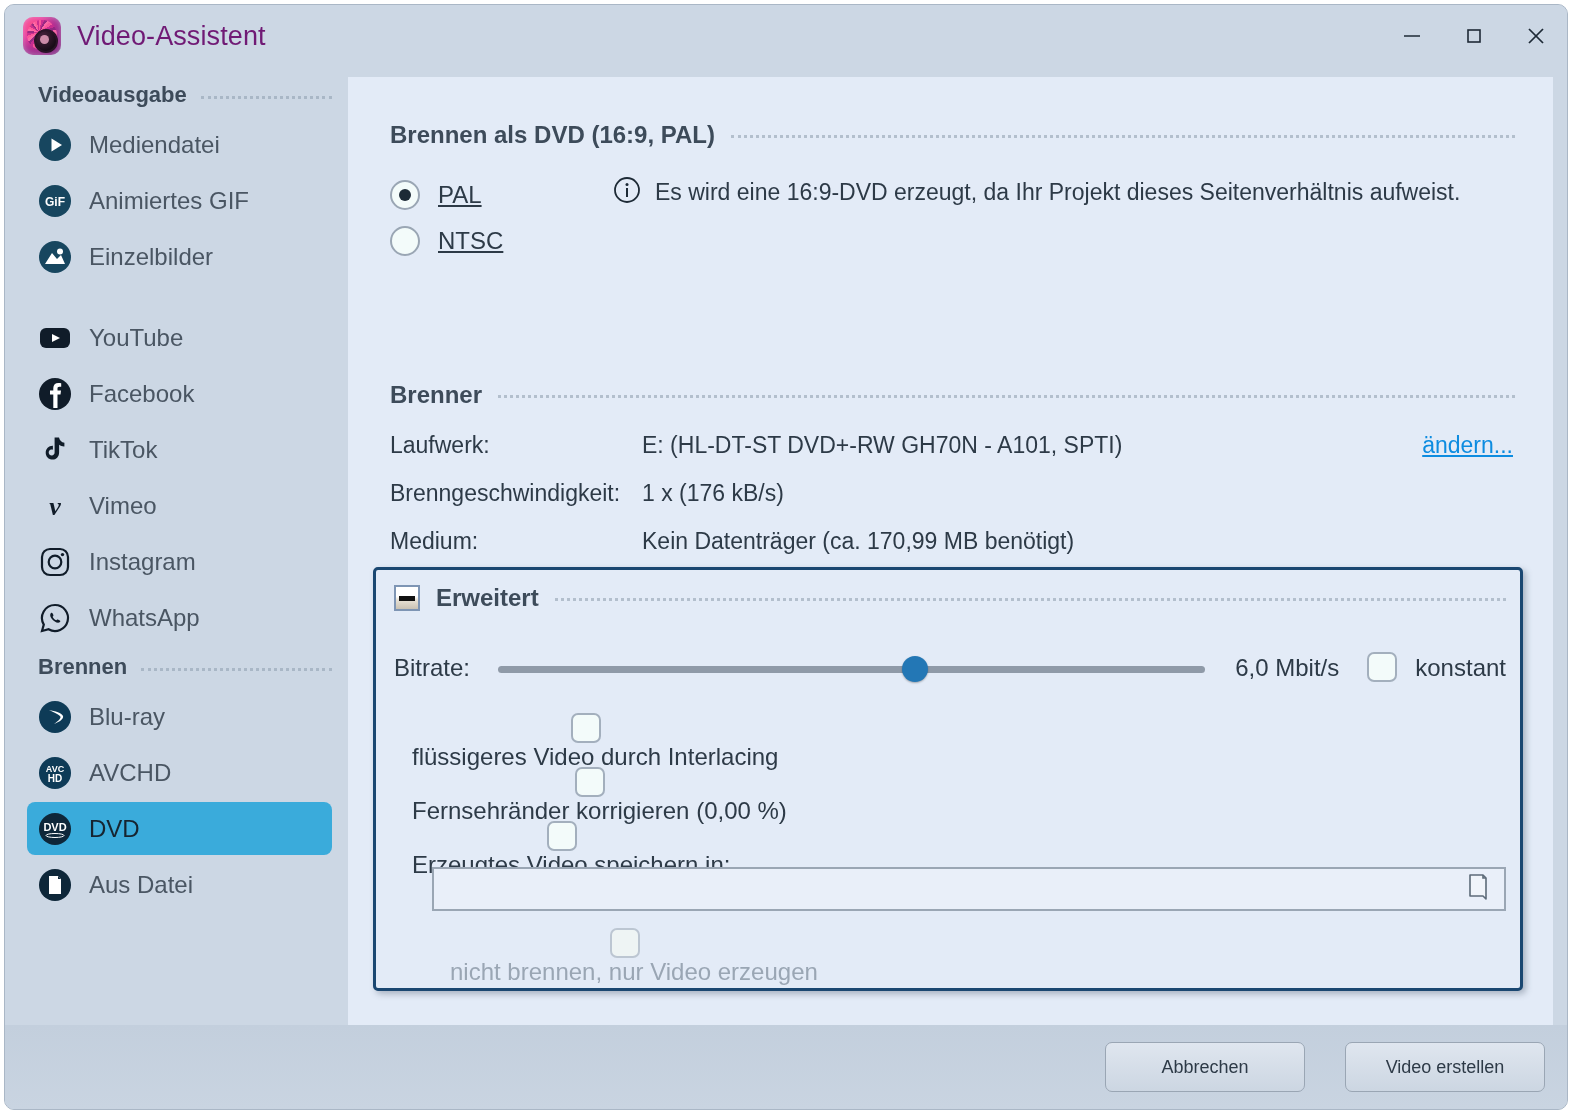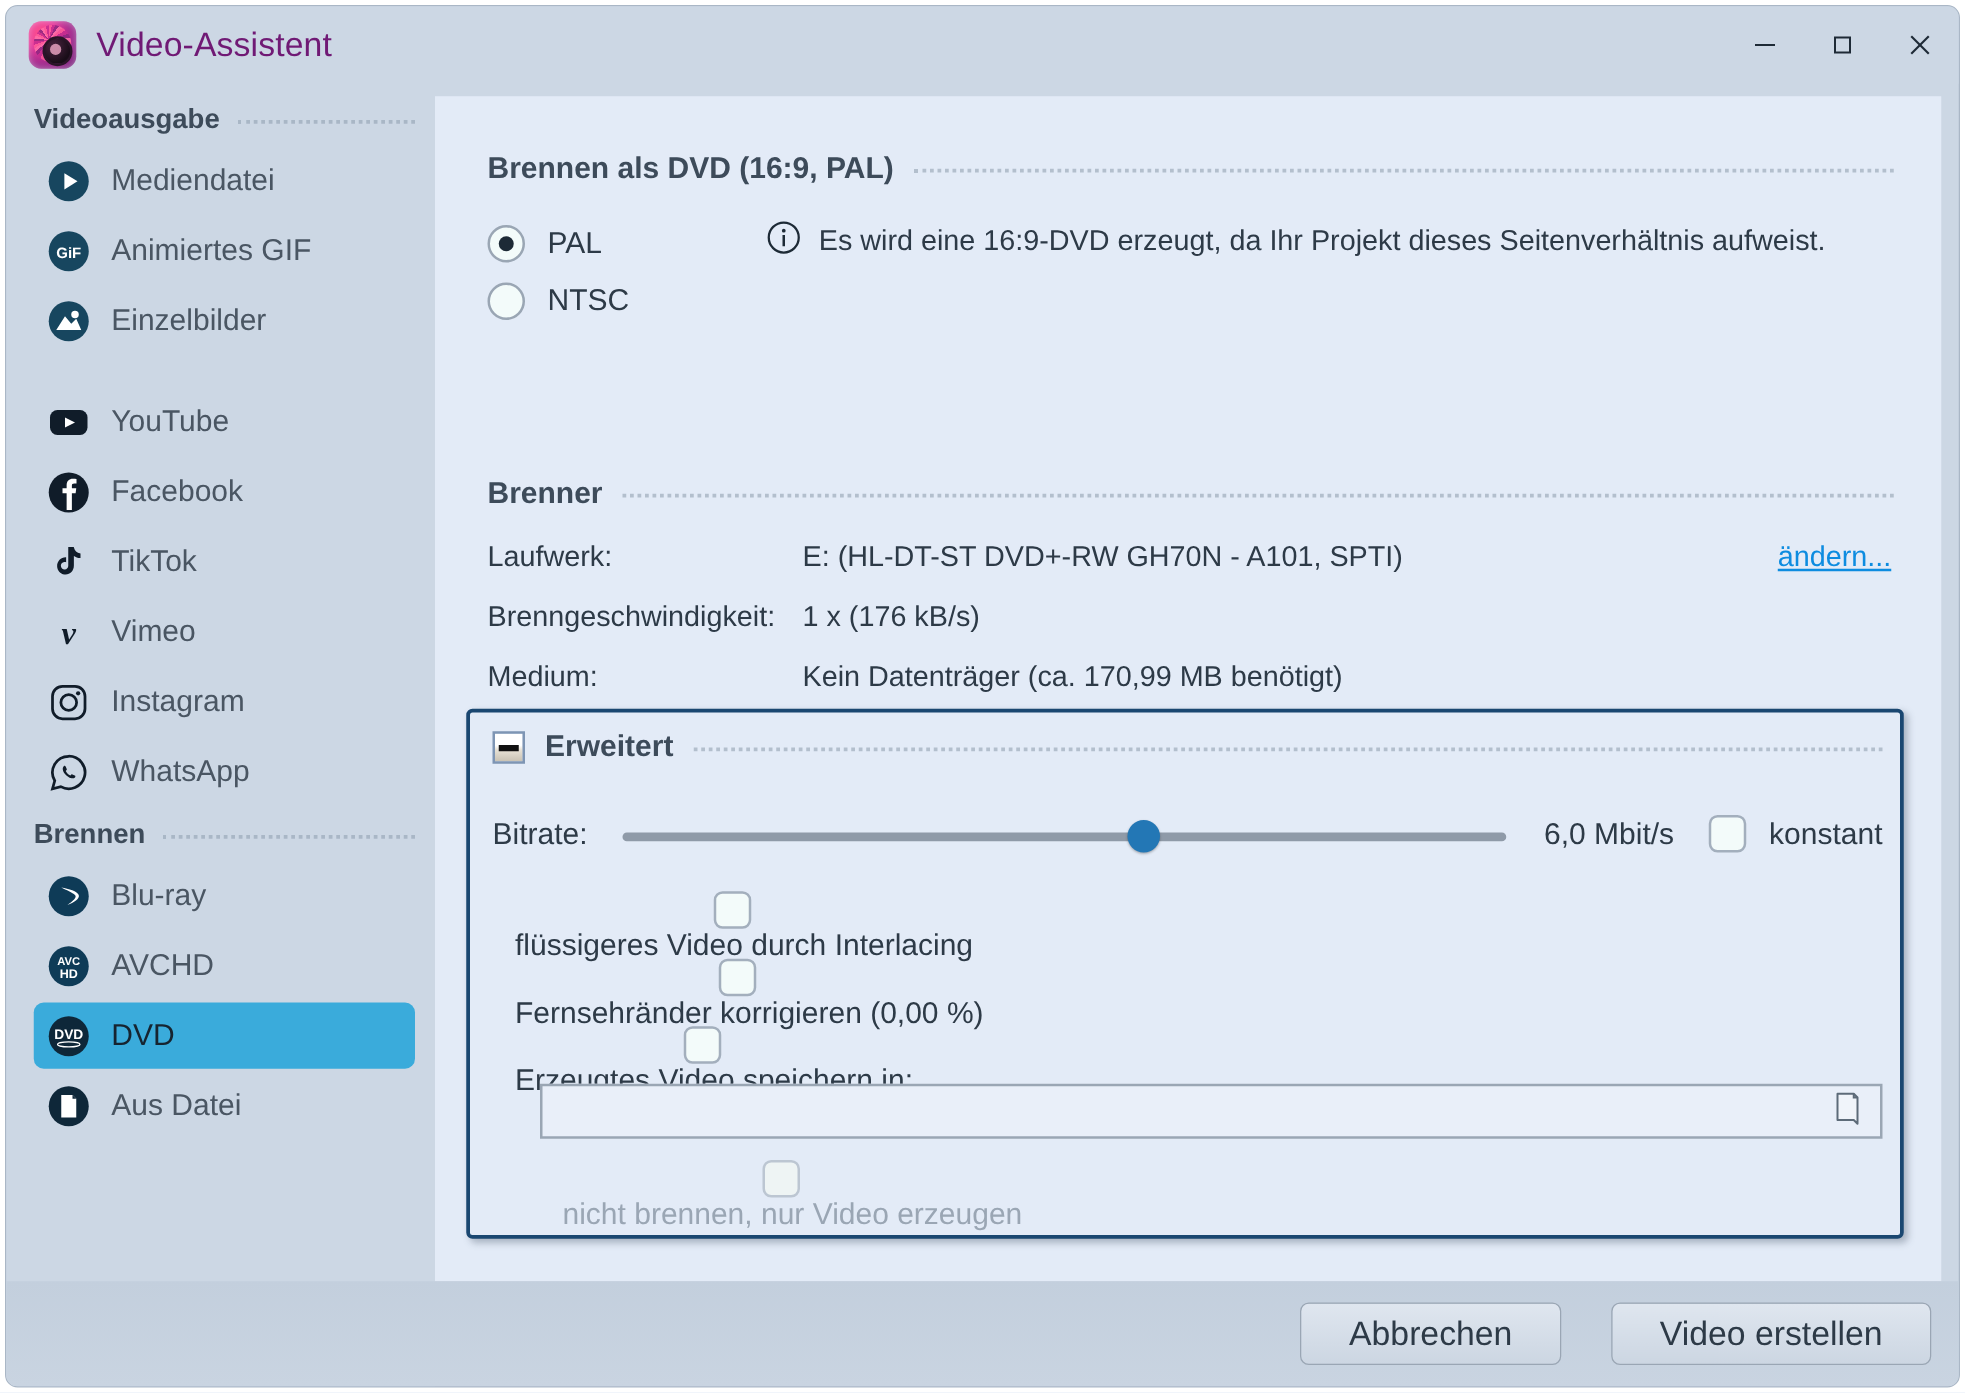--- a/index.html
+++ b/index.html
@@ -72,21 +72,21 @@
 
   
   #sidebar {
     position: absolute; left: 0; top: 62px;
     width: 343px; bottom: 0;
     background: #ccd7e4;
     padding-top: 8px;
   }
   .sb-group-head {
     display: flex; align-items: center;
-    padding: 0 16px 0 22px;
+    padding: 0 16px 0 33px;
     height: 40px;
     font-size: 22px; color: #3d4b5a; font-weight: 700;
   }
   .sb-group-head .dots {
     flex: 1; height: 1px; margin-left: 14px; margin-top: 4px;
     border-top: 3px dotted #a9b7c6;
   }
   .sb-item {
     display: flex; align-items: center;
     height: 53px; margin: 3px 16px 3px 22px;
@@ -127,21 +127,21 @@
   .radio {
     width: 30px; height: 30px; border-radius: 50%;
     border: 2px solid #9aa6b4; background: #f3fbfa;
     position: relative; flex: none;
   }
   .radio.checked::after {
     content: ""; position: absolute; left: 7px; top: 7px;
     width: 12px; height: 12px; border-radius: 50%;
     background: #1d2a36;
   }
-  .radio-label { margin-left: 18px; font-size: 24px; color: #2d3a47; }
+  .radio-label { margin-left: 18px; font-size: 24px; color: #2d3a47; text-decoration: underline; }
 
   
   .cb {
     width: 30px; height: 30px; border-radius: 7px;
     border: 2px solid #a3afbd; background: #f3fbfa;
     flex: none;
   }
   .cb.disabled { border-color: #bcc6d2; background: #eef4f4; }
   .cb-row { display: flex; align-items: center; flex-direction: column; }
   .cb-label { margin-left: 18px; font-size: 24px; color: #2d3a47; }
@@ -205,25 +205,25 @@
     position: absolute; left: 343px; top: 1020px; right: 0; bottom: 0;
     background: linear-gradient(#c3cfdd 0%, #c9d4e1 100%);
     display: flex; align-items: center; justify-content: flex-end;
     padding-right: 22px; gap: 40px;
   }
   .btn {
     height: 50px; min-width: 200px;
     border-radius: 7px;
     border: 1px solid #9aa6b4;
     background: linear-gradient(#dfe6ef 0%, #ccd6e2 100%);
-    font-size: 27px; color: #2d3a47;
+    font-size: 18px; color: #2d3a47;
     font-family: inherit;
     cursor: default;
     display: flex; align-items: center; justify-content: center;
-    padding: 0 38px;
+    padding: 0 22px;
   }
   #left-strip {
     position: absolute; left: 0; top: 1020px; width: 343px; bottom: 0;
     background: linear-gradient(#c3cfdd 0%, #c9d4e1 100%);
   }
 </style>
 </head>
 <body>
 
 <div id="window">

